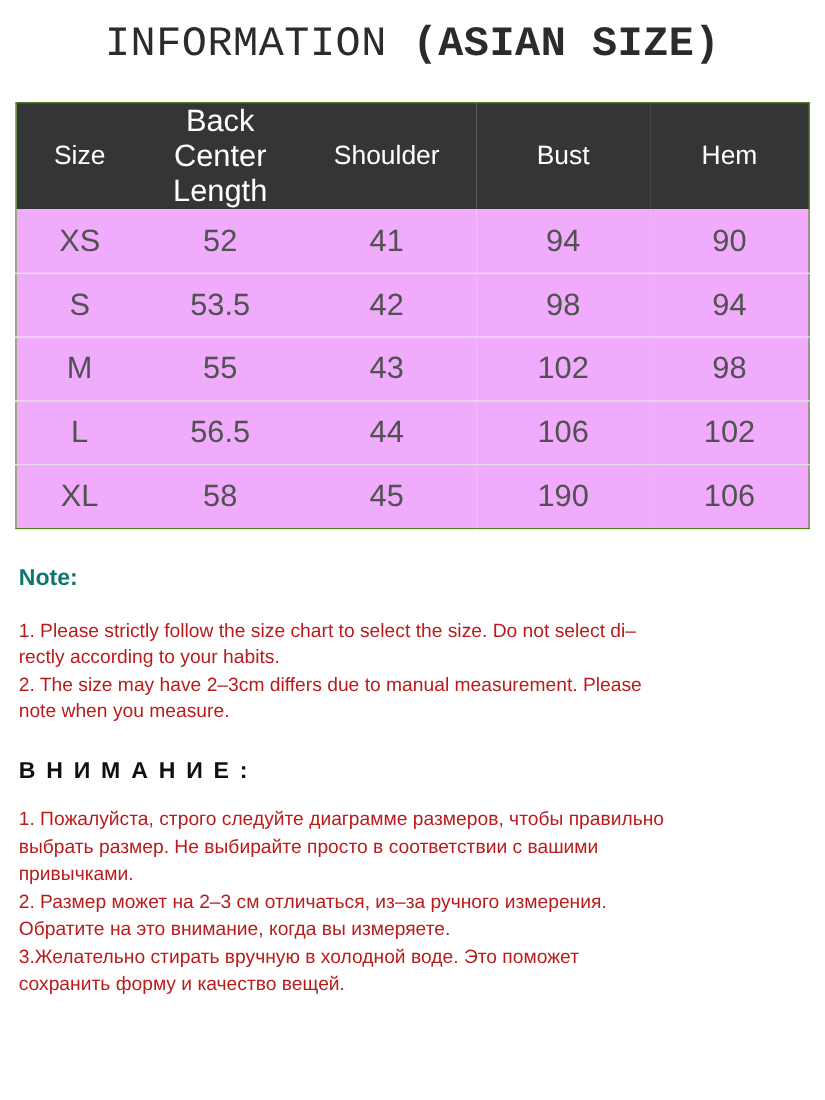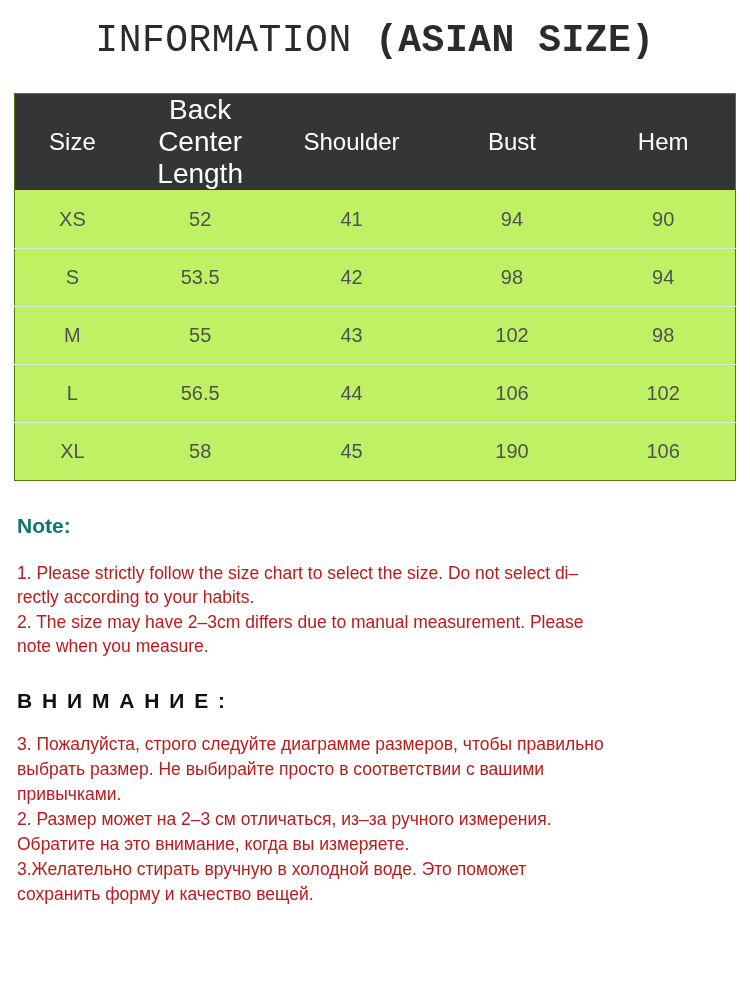--- a/index.html
+++ b/index.html
@@ -49,23 +49,23 @@
     text-align: center;
     vertical-align: middle;
     white-space: pre-line;
     border: none;
   }
   table.size-table thead th.two-line { font-size: 28px; line-height: 1.15; }
   table.size-table tbody td {
     height: 58px;
     text-align: center;
     vertical-align: middle;
-    font-size: 20px;
+    font-size: 28px;
     color: #515151;
-    background: #bef264;
+    background: #f0abfc;
   }
   table.size-table tbody tr + tr td { border-top: 1px solid #e4e4e4; }
 
   
   .notes { margin: 33px 16px 0 17px; }
   .note-heading {
     font-size: 21px;
     font-weight: 700;
     color: #0f766e;
     margin-bottom: 23px;
@@ -156,21 +156,21 @@
   <div class="notes">
     <div class="note-heading">Note:</div>
     <div class="note-text">1. Please strictly follow the size chart  to select the size. Do not select di–
 rectly according to your habits.</div>
     <div class="note-text">2. The size may have 2–3cm differs due to manual measurement. Please
 note when you measure.</div>
   </div>
 
   <div class="attention">
     <div class="attention-heading">В Н И М А Н И Е :</div>
-    <div class="note-text">3. Пожалуйста, строго следуйте диаграмме размеров, чтобы правильно
+    <div class="note-text">1. Пожалуйста, строго следуйте диаграмме размеров, чтобы правильно
 выбрать размер. Не выбирайте просто в соответствии с вашими
 привычками.</div>
     <div class="note-text">2. Размер может на 2–3 см отличаться, из–за ручного измерения.
 Обратите на это внимание, когда вы измеряете.</div>
     <div class="note-text">3.Желательно стирать вручную в холодной воде. Это поможет
 сохранить форму и качество вещей.</div>
   </div>
 
 </div>
 

